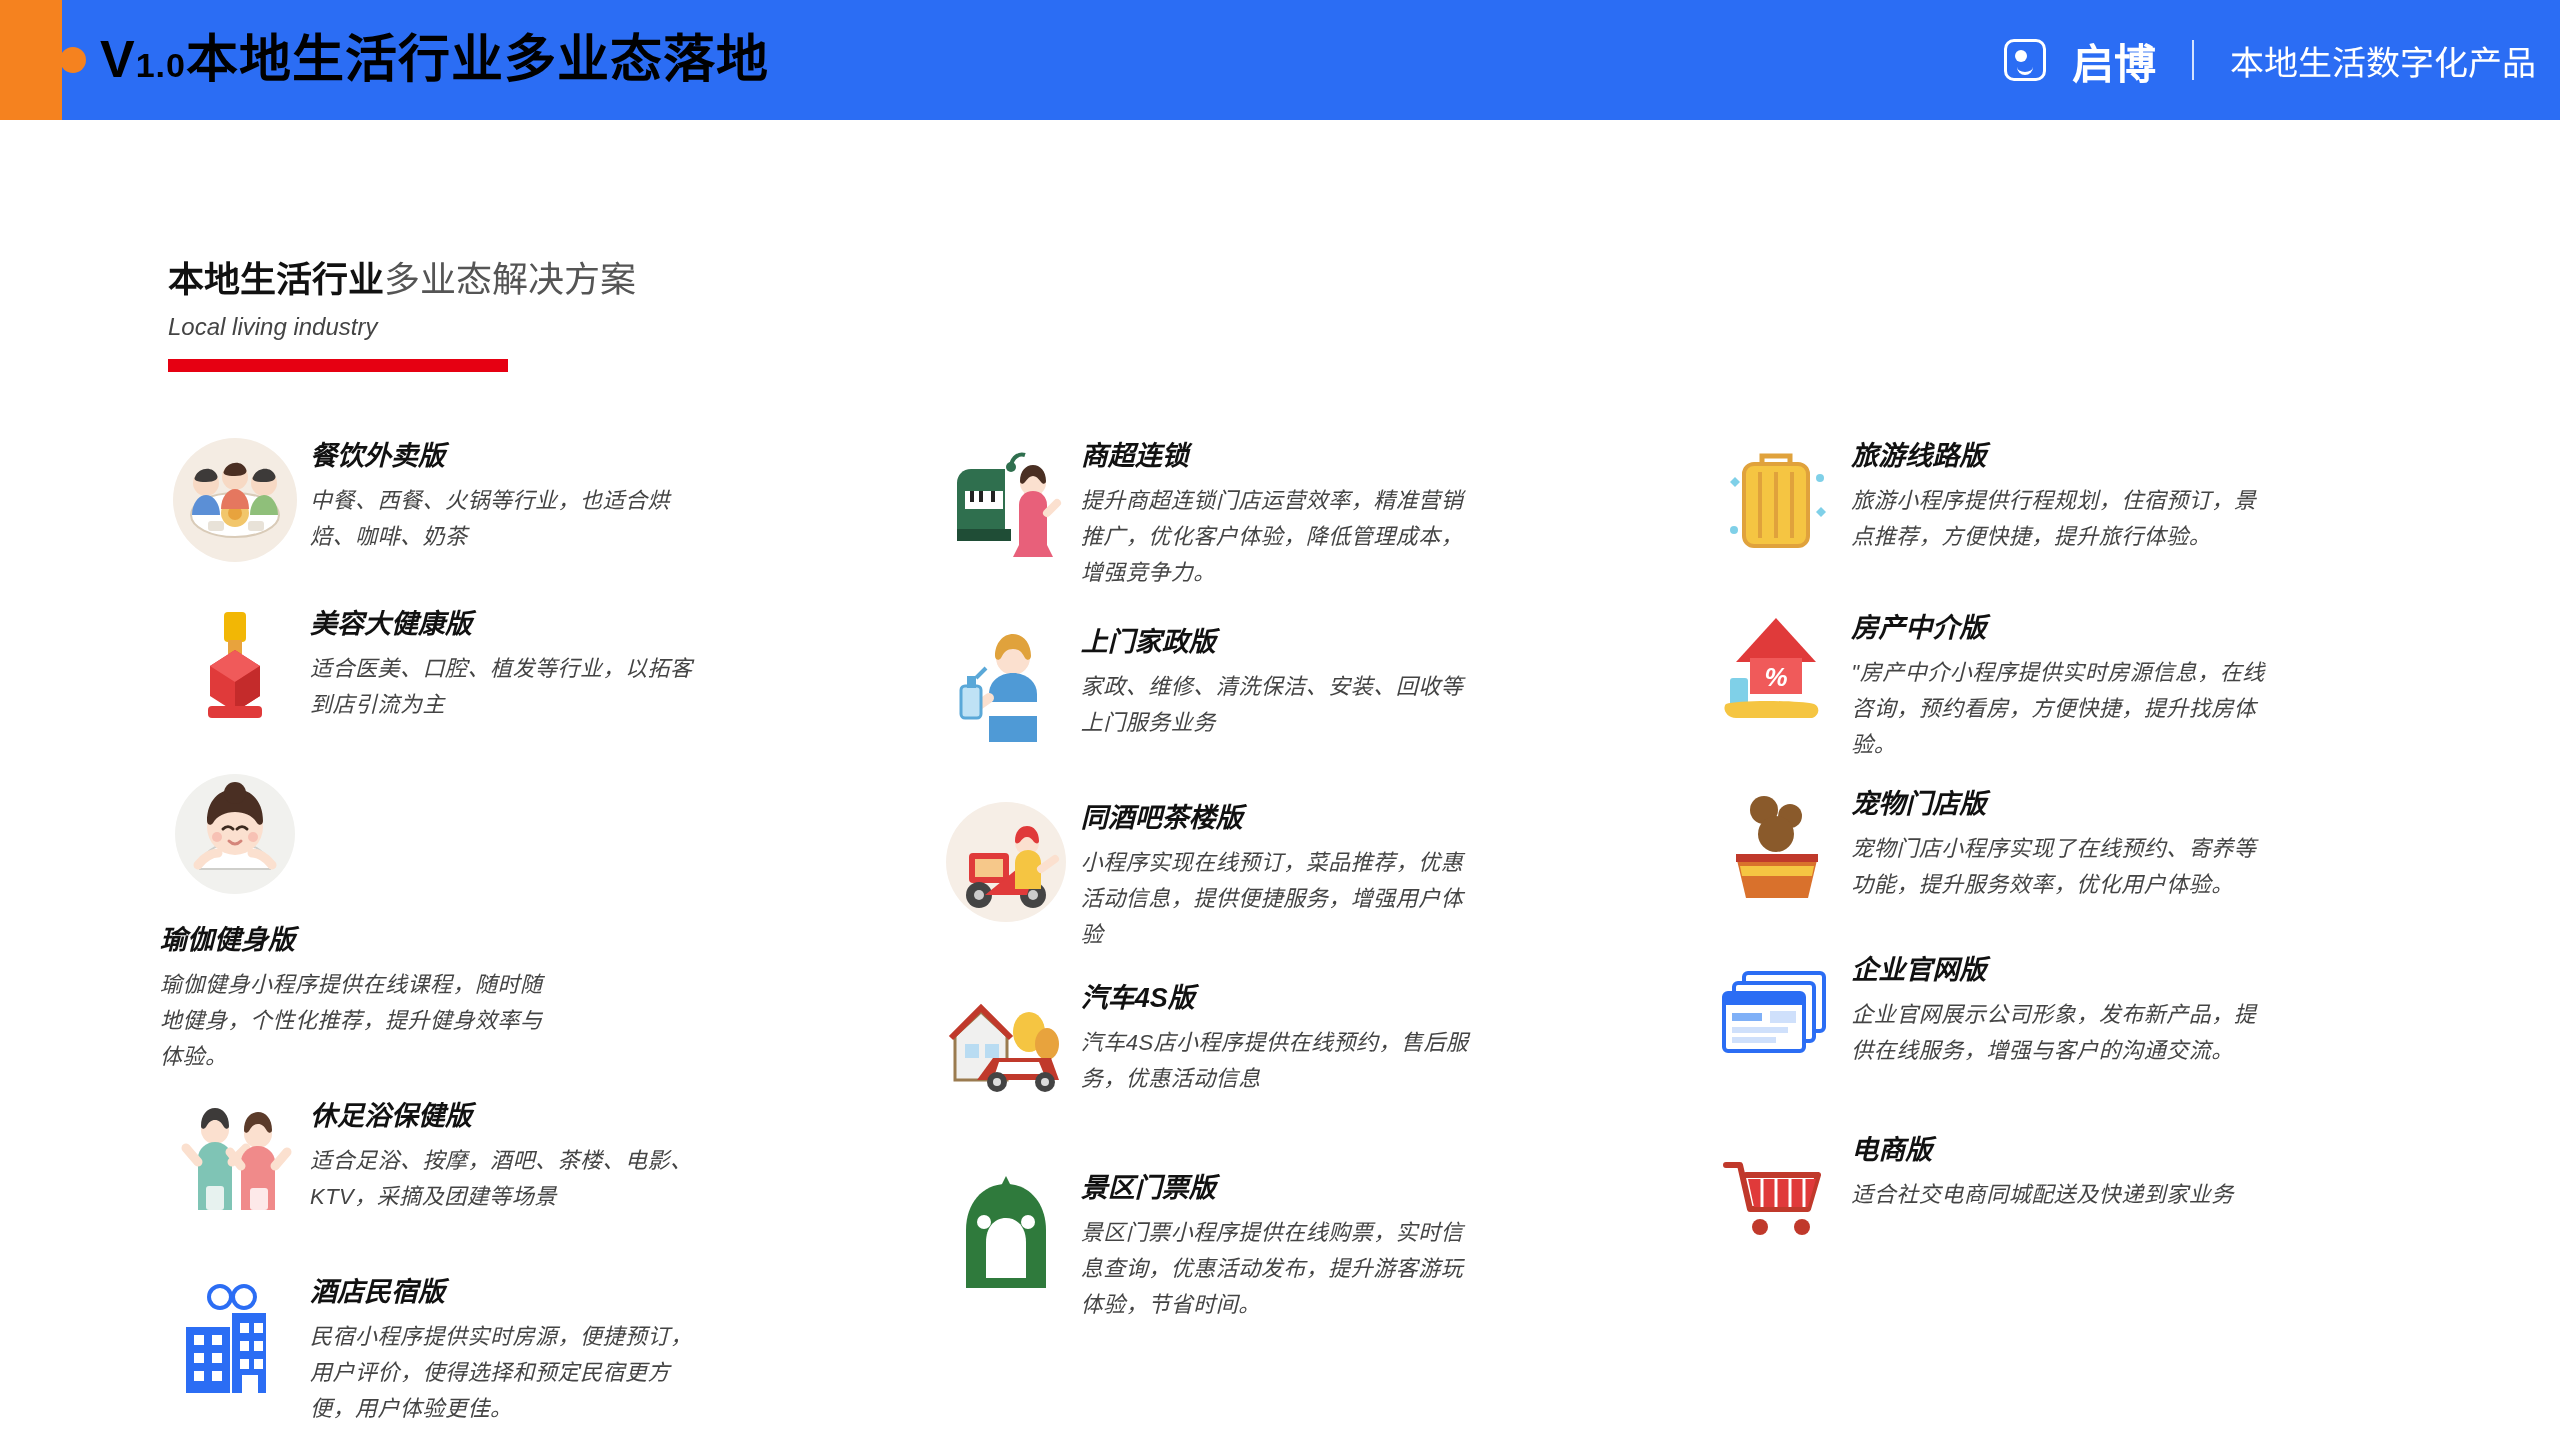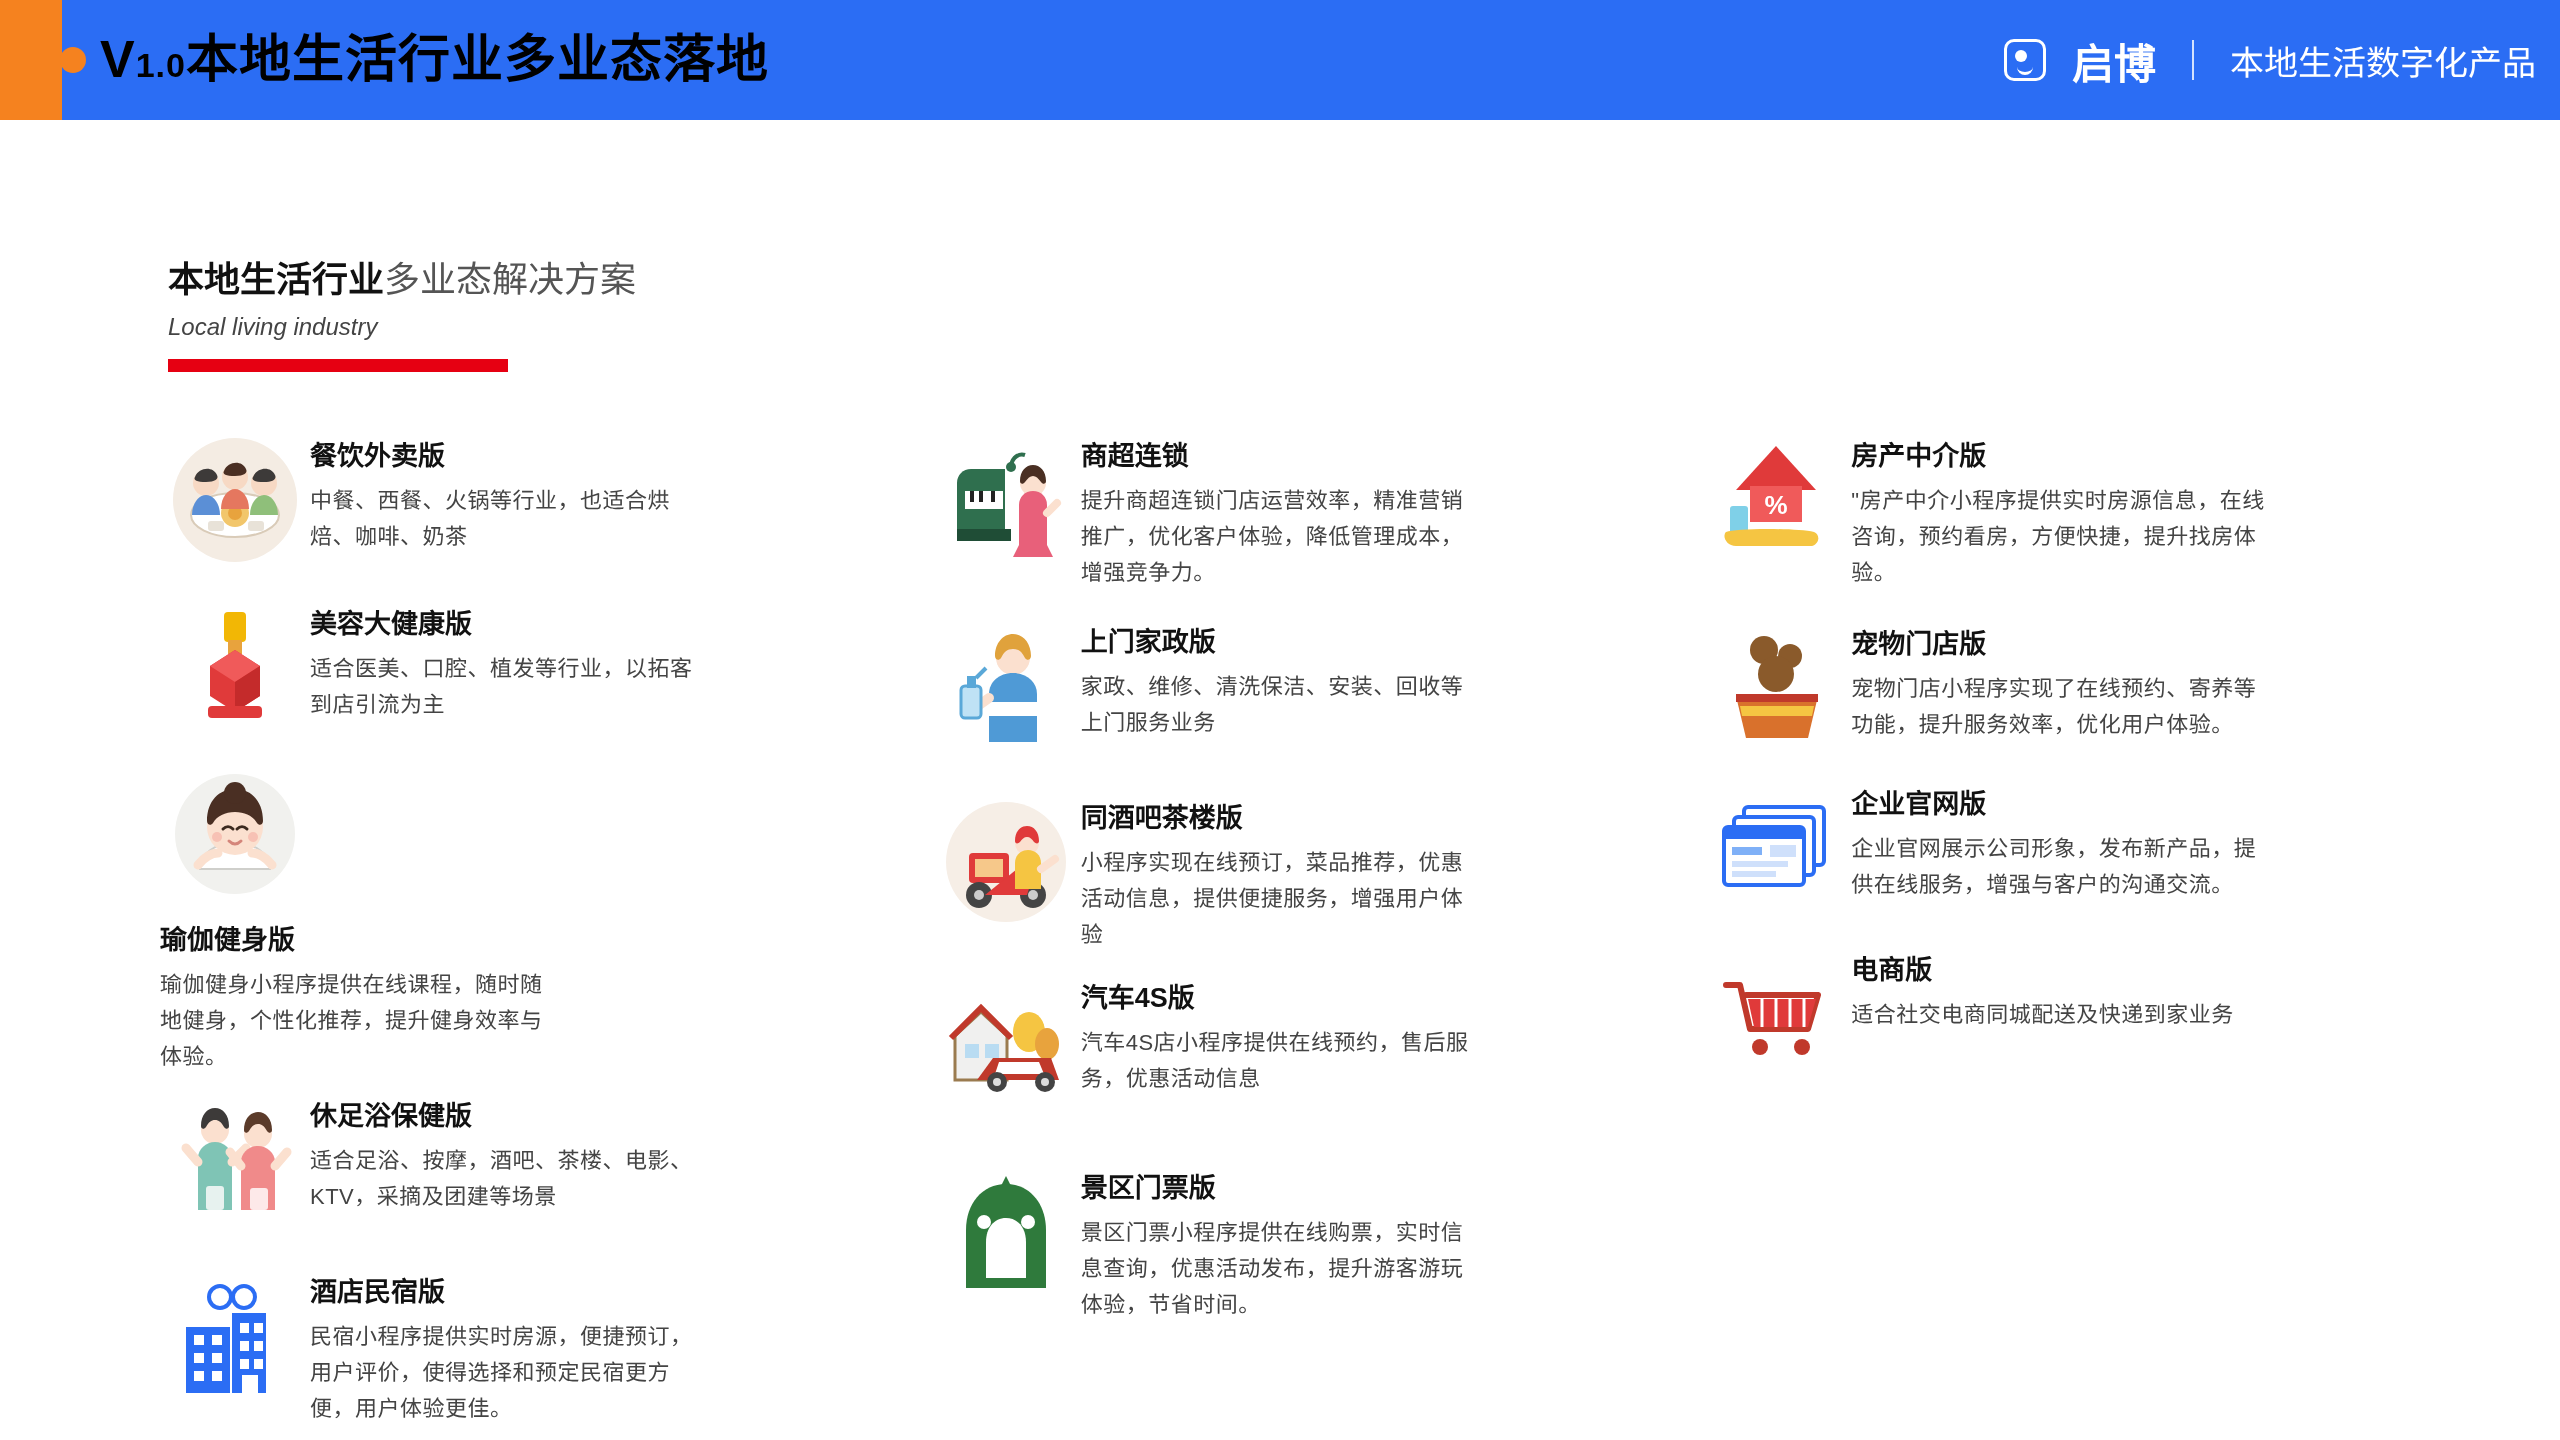--- a/index.html
+++ b/index.html
@@ -79,21 +79,21 @@
     font-style: italic;
   }
   .heading-rule {
     margin-top: 18px; width: 340px; height: 13px; background: #e60012;
   }
 
   
   .columns {
     position: absolute; left: 160px; top: 425px;
     width: 2260px; height: 900px;
-    display: flex; gap: 12px;
+    display: flex; gap: 12px; font-style: italic;
   }
   .col { width: 800px; position: relative; }
   .col.col2 { margin-left: 40px; }
   .col.col3 { margin-left: 40px; }
 
   .item { display: flex; align-items: flex-start; margin-bottom: 26px; }
   .item-icon {
     width: 150px; min-width: 150px; height: 150px;
     display: flex; align-items: center; justify-content: center;
   }
@@ -379,20 +379,39 @@
       <div class="item-body">
         <div class="item-title">景区门票版</div>
         <div class="item-desc">景区门票小程序提供在线购票，实时信息查询，优惠活动发布，提升游客游玩体验，节省时间。</div>
       </div>
     </div>
 
   </div>
 
   <div class="col col3">
 
+    <div class="item">
+      <div class="item-icon">
+        <svg width="120" height="125" viewBox="0 0 120 125">
+          <path d="M46 26v-8h28v8" fill="none" stroke="#e0a23c" stroke-width="5"></path>
+          <rect x="28" y="26" width="64" height="82" rx="10" fill="#f5c542" stroke="#e0a23c" stroke-width="4"></rect>
+          <line x1="44" y1="34" x2="44" y2="100" stroke="#e0a23c" stroke-width="4"></line>
+          <line x1="60" y1="34" x2="60" y2="100" stroke="#e0a23c" stroke-width="4"></line>
+          <line x1="76" y1="34" x2="76" y2="100" stroke="#e0a23c" stroke-width="4"></line>
+          <path d="M14 44l5-5 5 5-5 5z" fill="#7fd0e8"></path>
+          <path d="M100 74l5-5 5 5-5 5z" fill="#7fd0e8"></path>
+          <circle cx="104" cy="40" r="4" fill="#7fd0e8"></circle>
+          <circle cx="18" cy="92" r="4" fill="#7fd0e8"></circle>
+        </svg>
+      </div>
+      <div class="item-body">
+        <div class="item-title">旅游线路版</div>
+        <div class="item-desc">旅游小程序提供行程规划，住宿预订，景点推荐，方便快捷，提升旅行体验。</div>
+      </div>
+    </div>
 
     <div class="item">
       <div class="item-icon">
         <svg width="125" height="120" viewBox="0 0 125 120">
           <path d="M62 6l40 44H22z" fill="#e03a3a"></path>
           <rect x="36" y="46" width="52" height="36" fill="#f05a5a"></rect>
           <text x="62" y="74" font-size="26" fill="#ffffff" text-anchor="middle" font-family="Liberation Sans, sans-serif" font-weight="bold">%</text>
           <rect x="16" y="66" width="18" height="28" rx="3" fill="#7fd0e8"></rect>
           <path d="M12 92c10-4 70-4 88 0 6 2 6 12-2 14H22c-10 0-14-10-10-14z" fill="#f5c542"></path>
         </svg>

